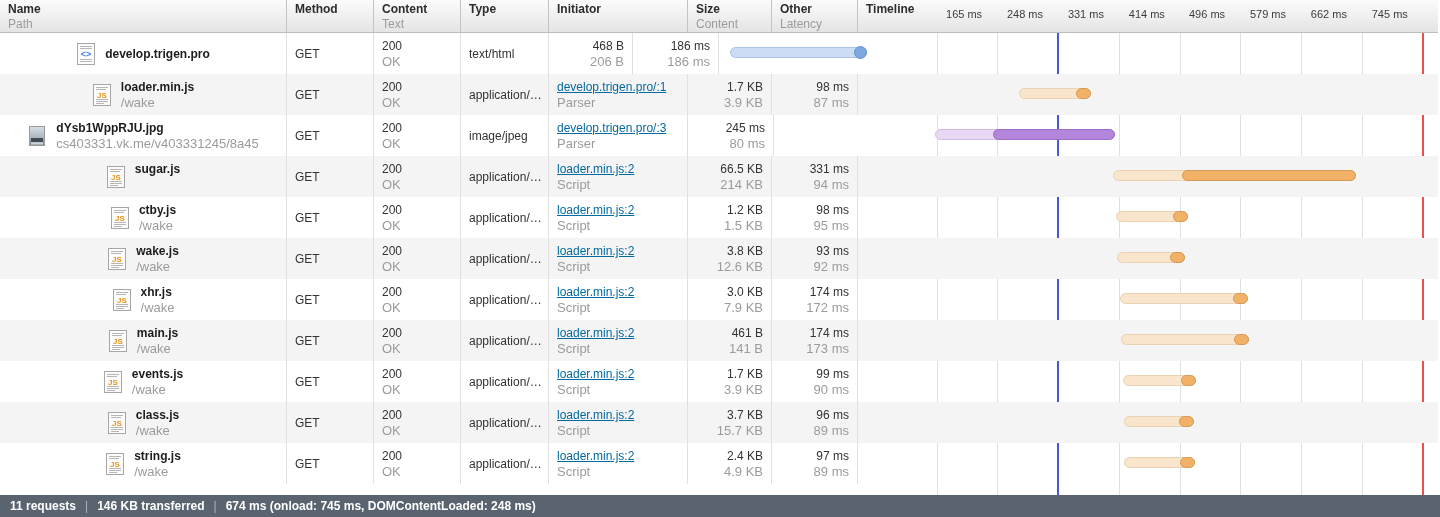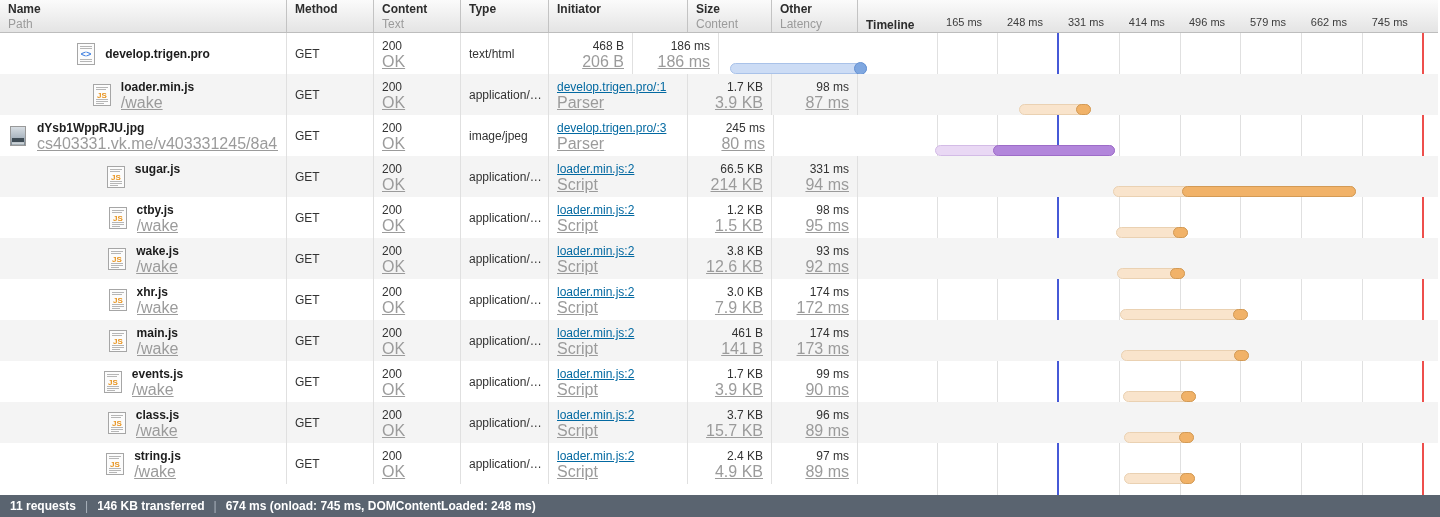--- a/index.html
+++ b/index.html
@@ -20,43 +20,43 @@
   .hcell .main{display:block;font-size:12px;font-weight:bold;color:#2d2d2d;line-height:15px;white-space:nowrap;}
   .hcell .sub{display:block;font-size:12px;color:#9b9b9b;line-height:14px;white-space:nowrap;}
 
   .c-name{width:287px;}
   .c-method{width:87px;}
   .c-status{width:87px;}
   .c-type{width:88px;}
   .c-init{width:139px;}
   .c-size{width:84px;}
   .c-time{width:86px;}
-  .c-tl{flex:1;position:relative;border-right:none;margin-top:16px;}
+  .c-tl{flex:1;position:relative;border-right:none;}
 
   
   .rows{position:relative;z-index:1;}
   .row{display:flex;height:41px;box-sizing:border-box;}
   .row:nth-child(even){background:var(--row-alt,#f4f4f4);}
   .cell{box-sizing:border-box;border-right:1px solid #e0e0e0;padding:0 8px;overflow:hidden;
         display:flex;flex-direction:column;justify-content:center;}
   .cell .l1{font-size:12px;color:var(--primary-text,#333);line-height:16px;white-space:nowrap;}
-  .cell .l2{font-size:16px;color:var(--secondary-text,#9b9b9b);line-height:15px;white-space:nowrap;min-height:15px;text-decoration:underline;}
+  .cell .l2{font-size:13px;color:var(--secondary-text,#9b9b9b);line-height:15px;white-space:nowrap;min-height:15px;}
   .cell.right{text-align:right;}
   .cell .link{color:#0369a1;text-decoration:underline;cursor:pointer;}
   .cell .gray{color:var(--secondary-text,#9b9b9b);}
 
   .cell.c-name{flex-direction:row;align-items:center;padding-left:7px;}
   .icon{width:22px;height:22px;margin-right:8px;flex:0 0 22px;}
   .nametext{display:flex;flex-direction:column;justify-content:flex-start;overflow:hidden;}
   .nametext .name{font-weight:bold;color:#1c1c1c;}
 
   
   .tl-overlay{position:absolute;top:0;bottom:0;z-index:0;}
   .gridline{position:absolute;top:0;width:1px;height:495px;background:var(--grid-line,#e0e0e0);}
-  .tick-label{position:absolute;bottom:4px;width:76px;text-align:right;font-size:11px;color:#3c3c3c;z-index:4;}
+  .tick-label{position:absolute;bottom:12px;width:76px;text-align:right;font-size:11px;color:#3c3c3c;z-index:4;}
   .event-line{position:absolute;top:0;width:2px;height:495px;z-index:2;}
   .cell.c-tl{position:relative;border-right:none;padding:0;}
   .bar{position:absolute;top:14px;height:11px;border-radius:7px;z-index:1;box-sizing:border-box;}
   .dot{position:absolute;top:13px;width:13px;height:13px;border-radius:50%;z-index:1;box-sizing:border-box;}
 
   
   .footer{
     display:flex;align-items:center;height:22px;box-sizing:border-box;
     background:var(--footer-bg,#5a6470);color:#fff;font-size:12px;font-weight:bold;
     padding-left:10px;white-space:nowrap;

